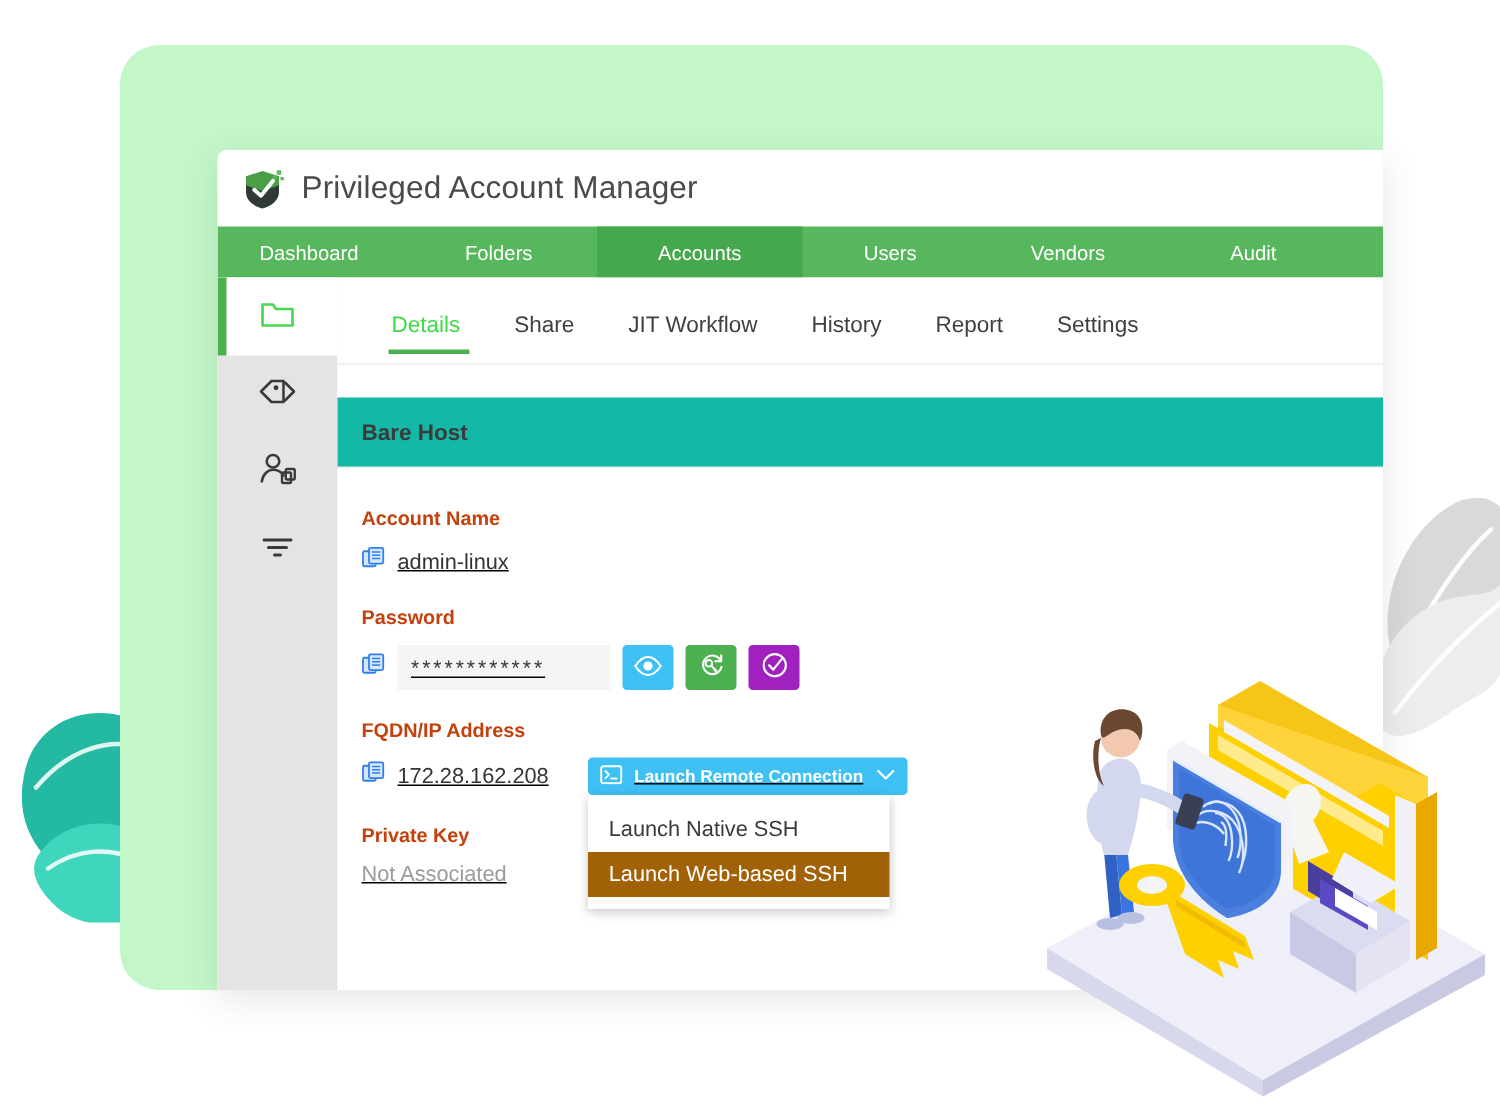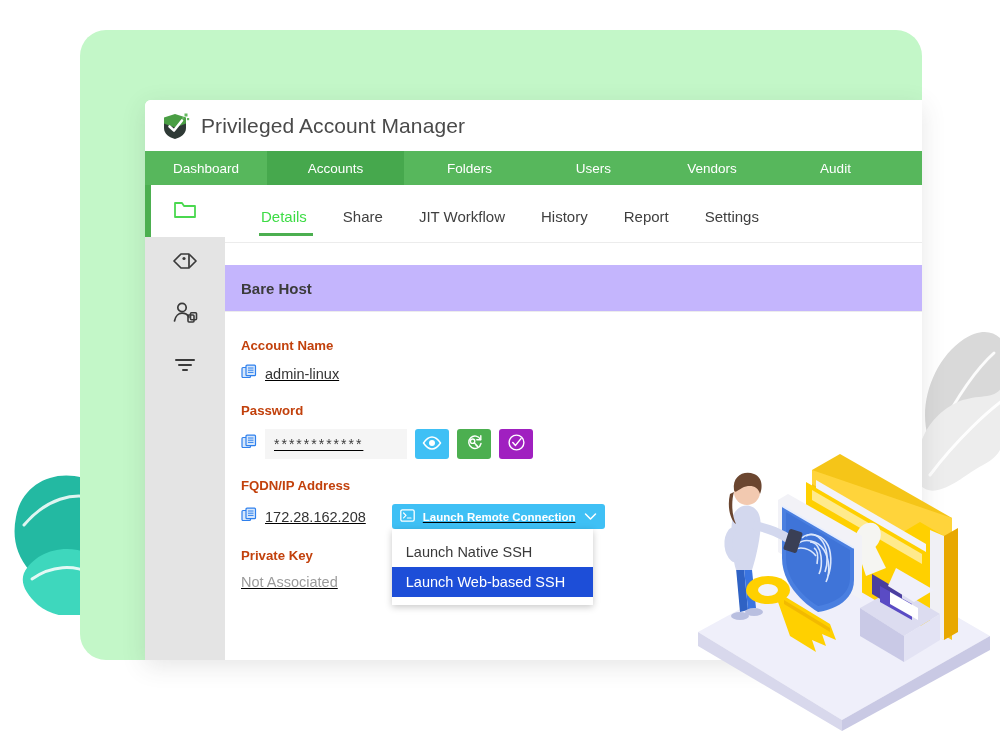--- a/index.html
+++ b/index.html
@@ -79,21 +79,21 @@
     cursor: pointer; position: relative; white-space: nowrap;
   }
   .subtab:first-child { padding-left: 14px; }
   .subtab.active { color: #3ddc45; }
   .subtab.active::after {
     content: ""; position: absolute; left: 12px; right: 12px; bottom: -1px;
     height: 3px; background: #4caf50;
   }
 
   .section-header {
-    margin: 22px 0 0 0; height: 47px; background: #c4b5fd;
+    margin: 22px 0 0 0; height: 47px; background: #14b8a6;
     display: flex; align-items: center; padding-left: 16px;
     font-size: 15px; font-weight: bold; color: #3b3b3b;
     border-bottom: 1px solid #ececec;
     text-align: center;
   }
 
   .form-area { padding: 26px 0 0 16px; position: relative; }
   .field { margin-bottom: 19px; }
   .field-label {
     font-size: 13.2px; font-weight: bold; color: #c2410c; margin-bottom: 11px;
@@ -122,21 +122,21 @@
   }
   .launch-menu {
     position: absolute; left: 0; top: 25px; width: 201px;
     background: #fff; box-shadow: 0 2px 7px rgba(0,0,0,.22);
     padding: 8px 0 8px 0; z-index: 40;
   }
   .launch-menu .mi {
     height: 30px; display: flex; align-items: center; padding-left: 14px;
     font-size: 14.5px; color: #3a3a3a; cursor: pointer;
   }
-  .launch-menu .mi.selected { background: #1d4ed8; color: #fff; }
+  .launch-menu .mi.selected { background: #a16207; color: #fff; }
 
   
   .illustration { position: absolute; left: 690px; top: 440px; width: 310px; height: 305px; }
 </style>
 </head>
 <body>
 
 <div id="stage">
 
   <div class="leaf-layer">
@@ -170,22 +170,22 @@
           <rect x="24.5" y="2.5" width="3" height="3" fill="#63b85e"></rect>
           <rect x="22" y="6" width="2.2" height="2.2" fill="#63b85e"></rect>
           <rect x="27" y="7" width="2.2" height="2.2" fill="#63b85e"></rect>
         </svg>
       </span>
       <span class="app-title">Privileged Account Manager</span>
     </div>
 
     <div class="topnav">
       <div class="nav-item" style="width:122px">Dashboard</div>
+      <div class="nav-item" style="width:131px">Folders</div>
       <div class="nav-item active" style="width:137px">Accounts</div>
-      <div class="nav-item" style="width:131px">Folders</div>
       <div class="nav-item" style="width:117px">Users</div>
       <div class="nav-item" style="width:120px">Vendors</div>
       <div class="nav-item" style="width:127px">Audit</div>
     </div>
 
     <div class="app-body">
 
       <div class="icon-rail">
         <div class="rail-item active">
           <span>

